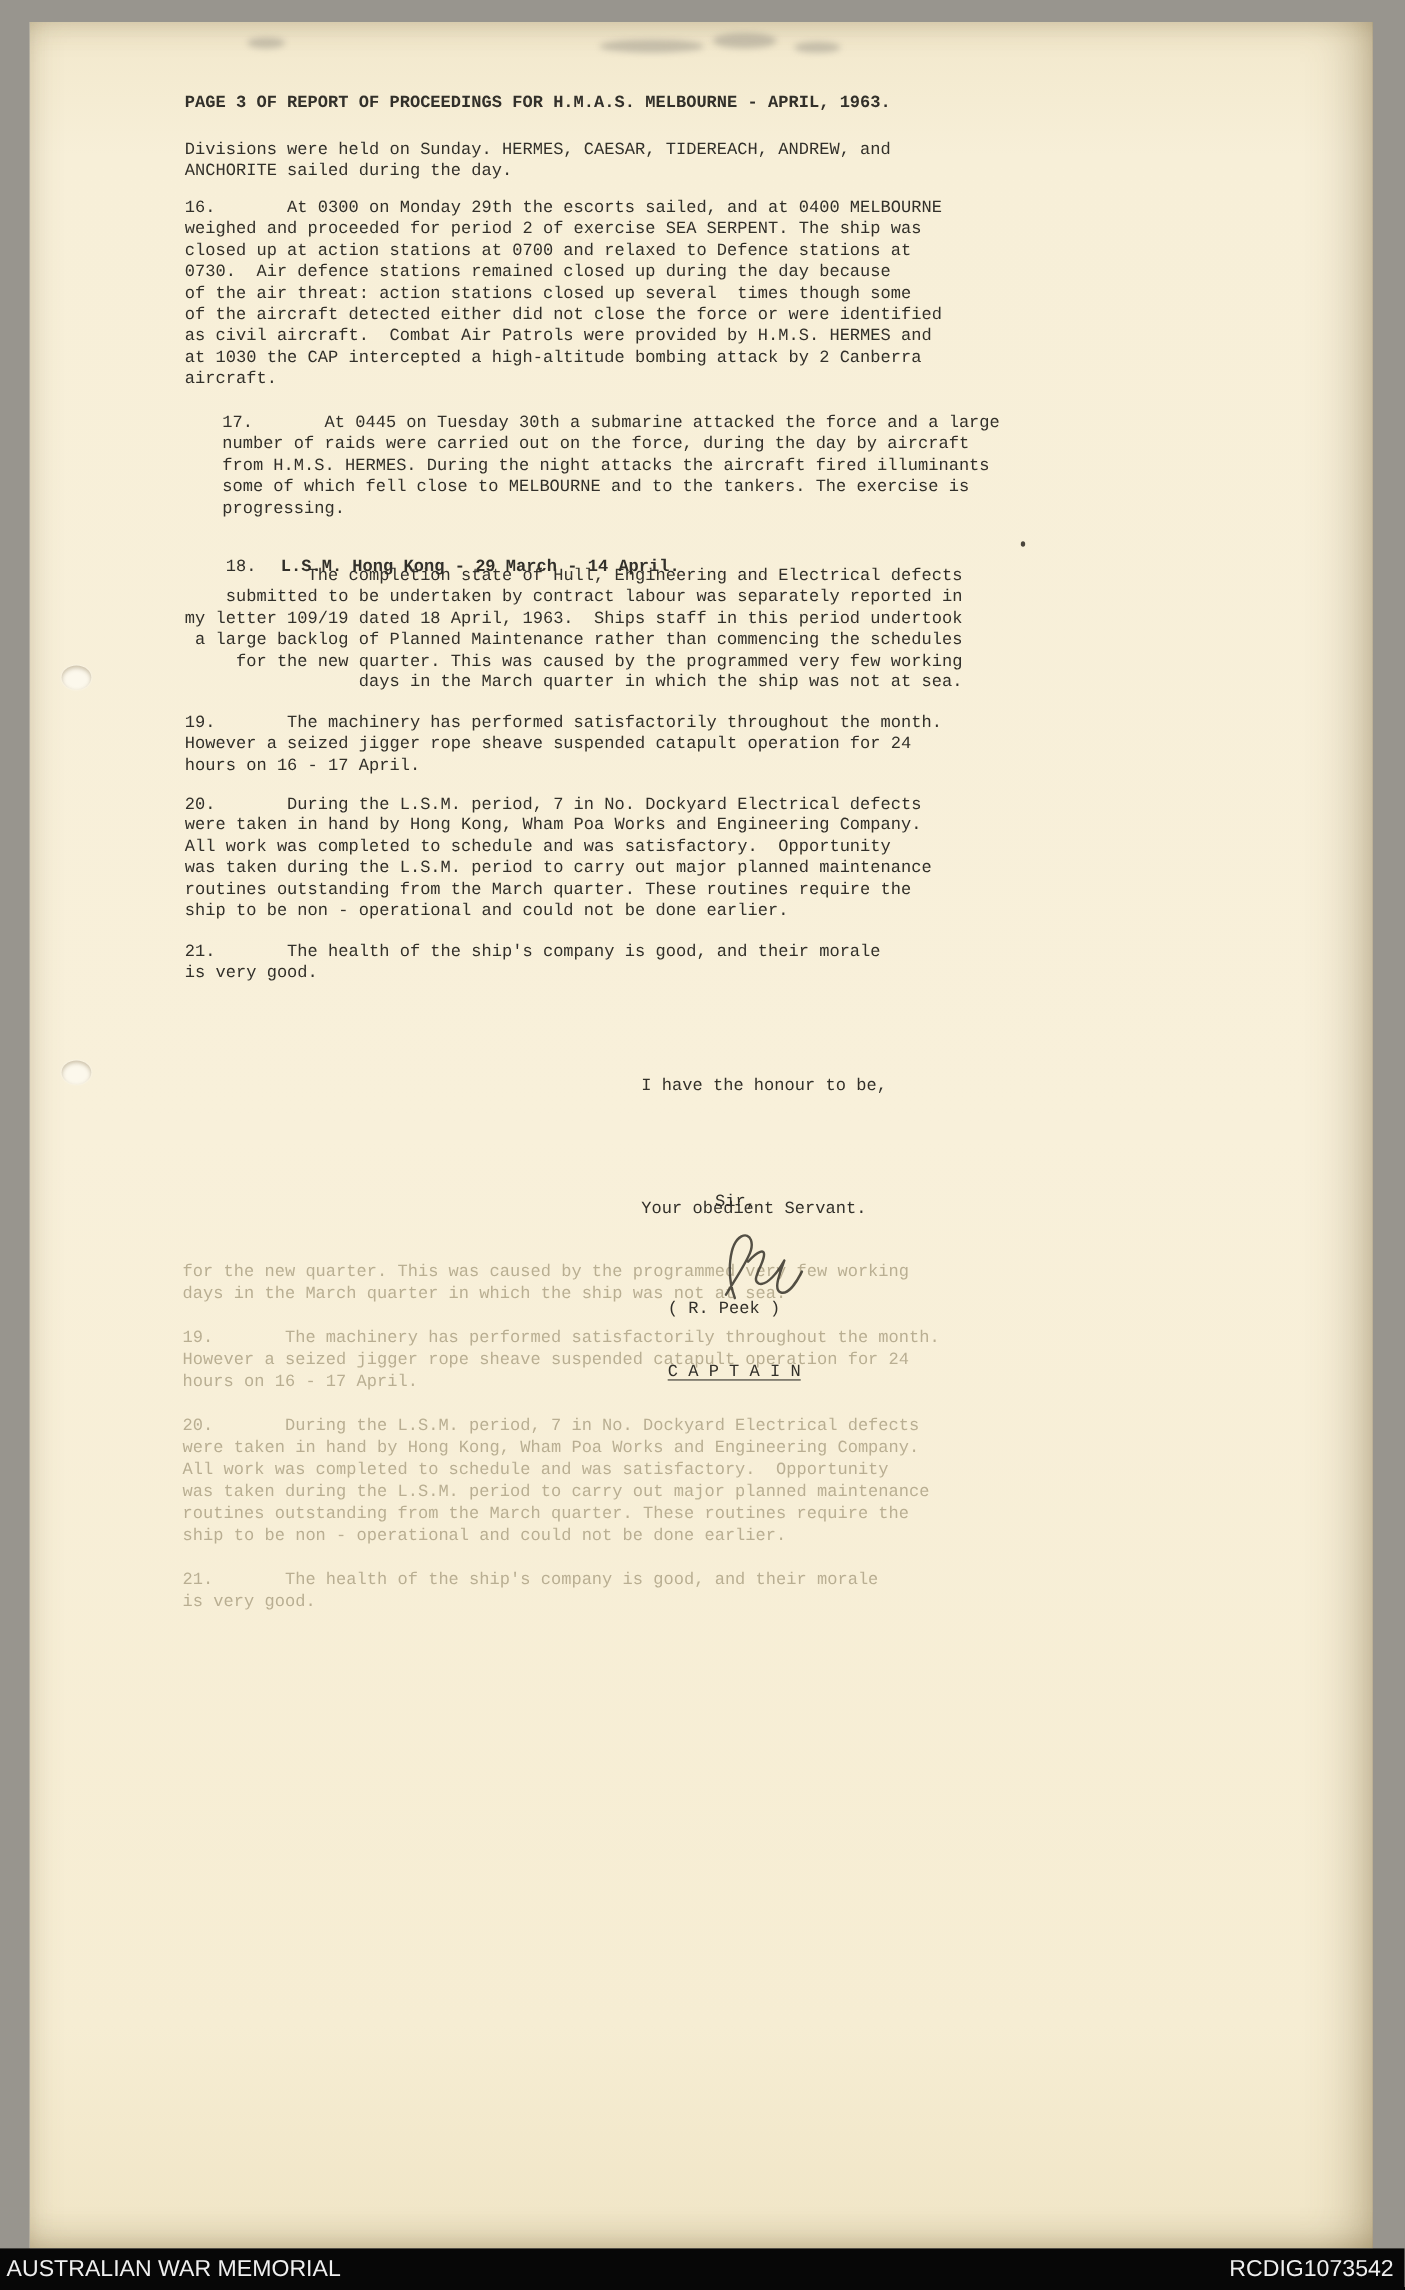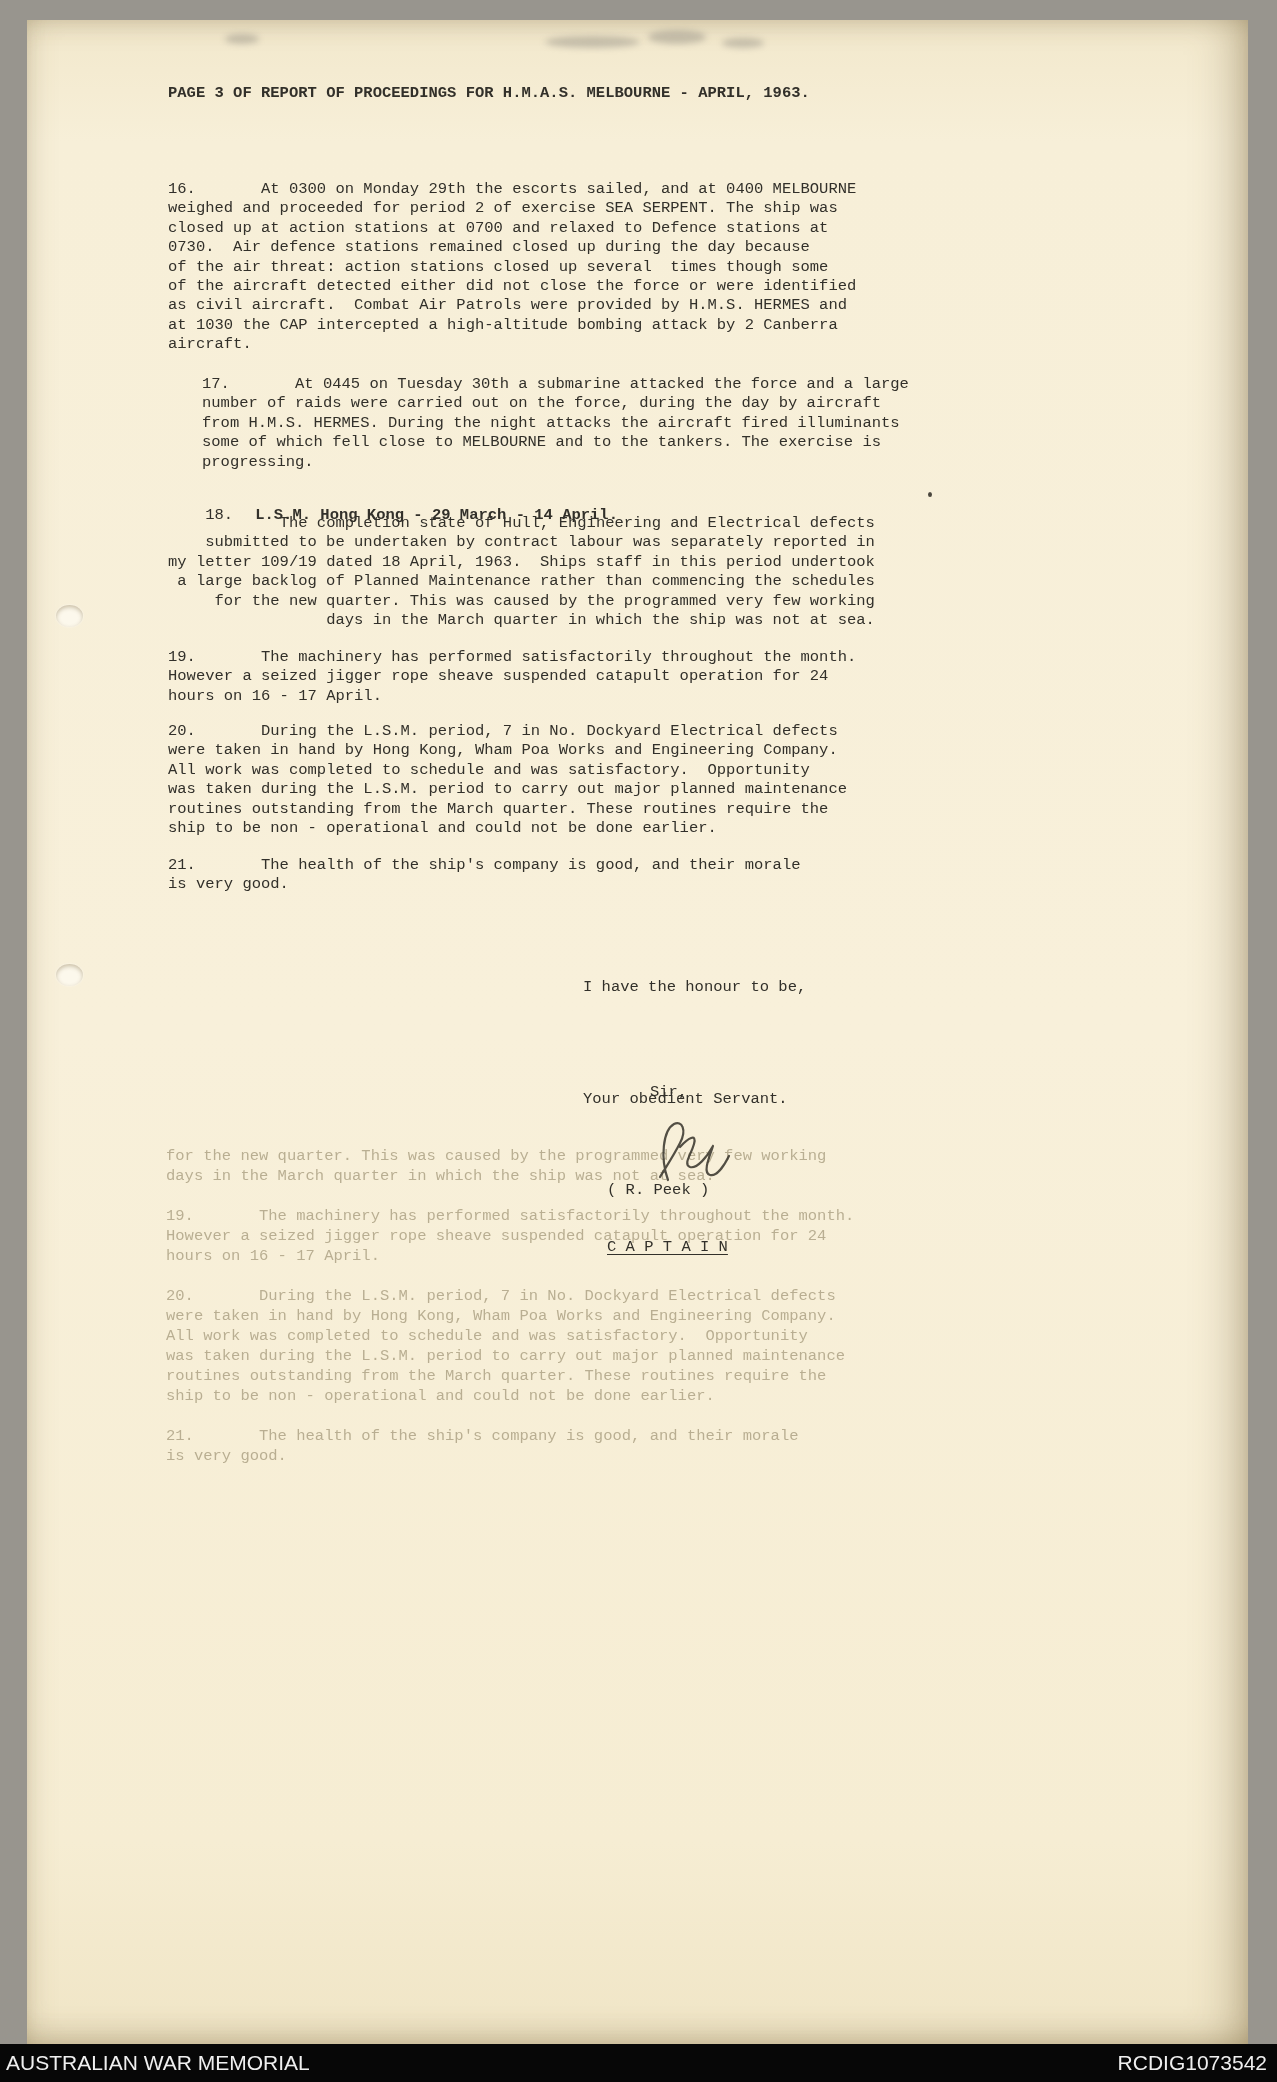--- a/index.html
+++ b/index.html
@@ -110,20 +110,22 @@
 All work was completed to schedule and was satisfactory.  Opportunity
 was taken during the L.S.M. period to carry out major planned maintenance
 routines outstanding from the March quarter. These routines require the
 ship to be non - operational and could not be done earlier.
 
 21.       The health of the ship's company is good, and their morale
 is very good.</pre>
 
   <div class="typed doc-title">PAGE 3 OF REPORT OF PROCEEDINGS FOR H.M.A.S. MELBOURNE - APRIL, 1963.</div>
 
+  <pre class="typed p-intro">Divisions were held on Sunday. HERMES, CAESAR, TIDEREACH, ANDREW, and
+ANCHORITE sailed during the day.</pre>
   <pre class="typed p-16">16.       At 0300 on Monday 29th the escorts sailed, and at 0400 MELBOURNE
 weighed and proceeded for period 2 of exercise SEA SERPENT. The ship was
 closed up at action stations at 0700 and relaxed to Defence stations at
 0730.  Air defence stations remained closed up during the day because
 of the air threat: action stations closed up several  times though some
 of the aircraft detected either did not close the force or were identified
 as civil aircraft.  Combat Air Patrols were provided by H.M.S. HERMES and
 at 1030 the CAP intercepted a high-altitude bombing attack by 2 Canberra
 aircraft.</pre>
   <pre class="typed p-17">17.       At 0445 on Tuesday 30th a submarine attacked the force and a large

